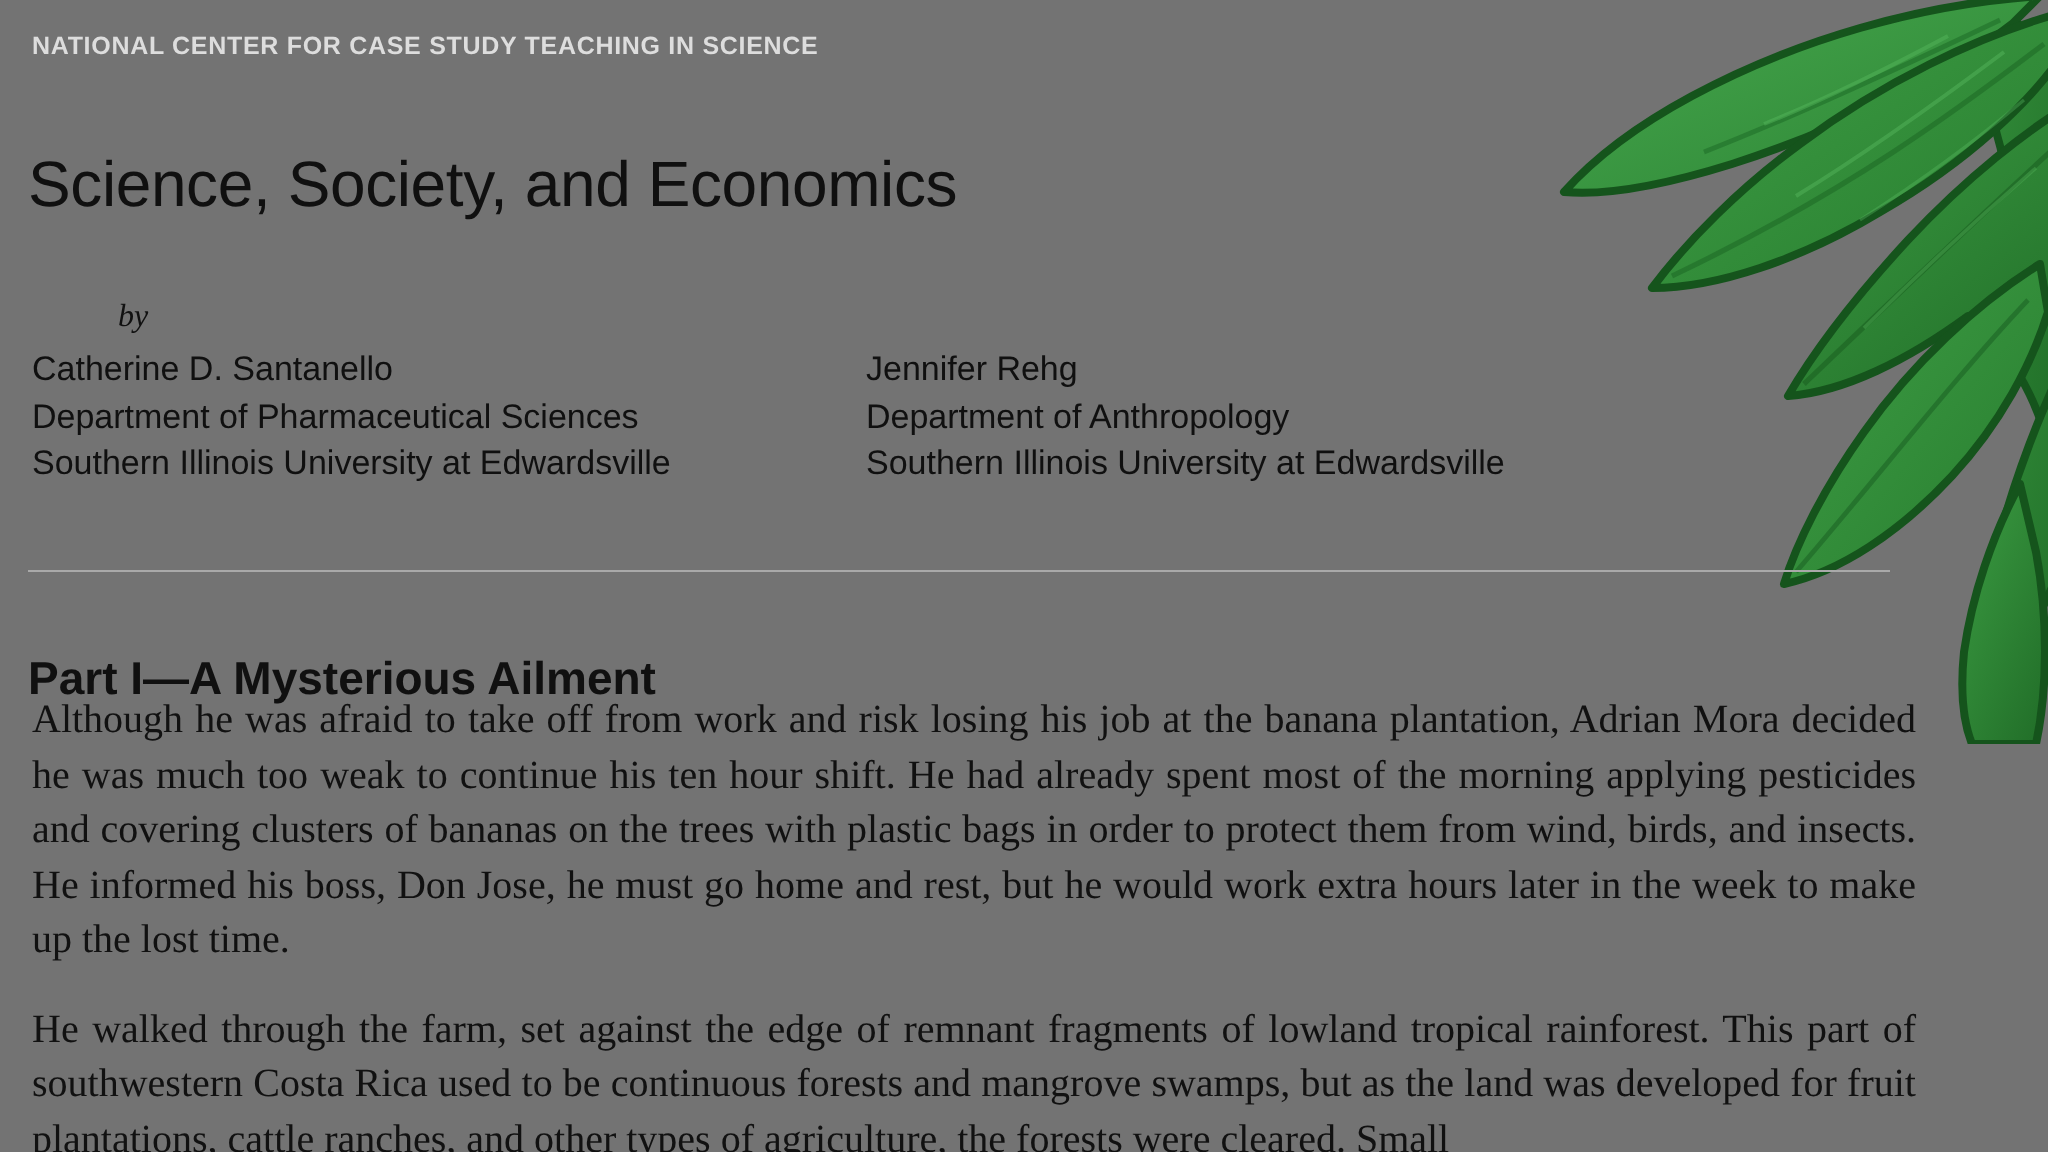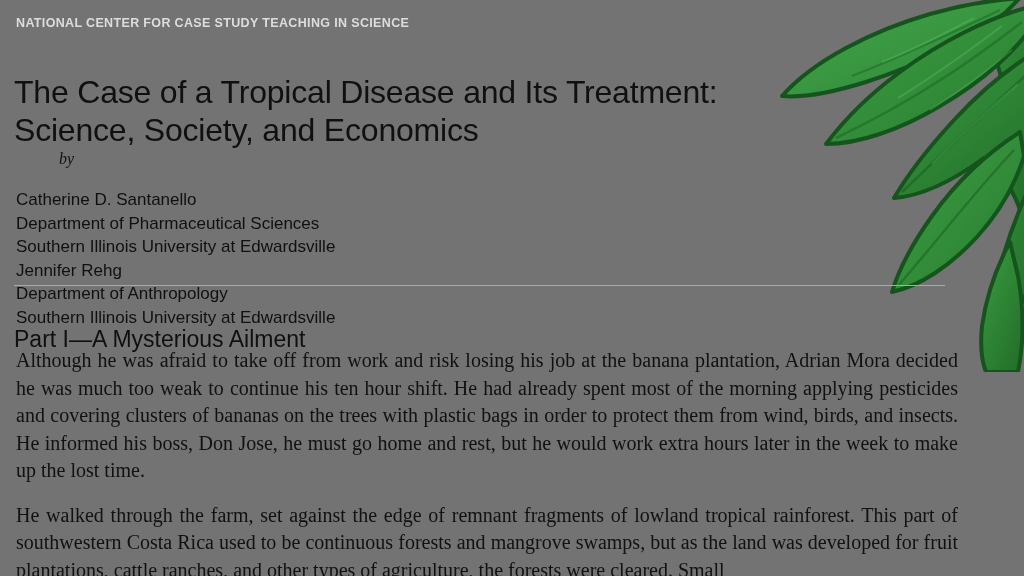--- a/index.html
+++ b/index.html
@@ -78,25 +78,26 @@
     font-style: italic;
     font-size: 16px;
     color: #111111;
     z-index: 3;
     margin-left: 43px;
   }
 
   .authors {
     position: absolute;
     left: 16px;
-    top: 188px;
+    top: 173px;
     width: 760px;
     z-index: 3;
     display: flex;
-    flex-direction: column;
+    flex-direction: row;
+    gap: 44px;
   }
   .author-col {
     font-family: "Liberation Sans Narrow", "Liberation Sans", sans-serif;
     font-stretch: condensed;
     font-size: 17px;
     line-height: 23.5px;
     color: #101010;
     white-space: nowrap;
   }
   .author-col.col1 { width: 373px; }
@@ -113,21 +114,21 @@
     z-index: 2;
   }
 
   
   .section-heading {
     position: absolute;
     left: 14px;
     top: 307px;
     font-family: "Liberation Sans Narrow", "Liberation Sans", sans-serif;
     font-stretch: condensed;
-    font-weight: 400;
+    font-weight: 700;
     font-size: 23px;
     color: #101010;
     z-index: 3;
     white-space: nowrap;
   }
 
   
   .body-copy {
     position: absolute;
     left: 16px;
@@ -215,21 +216,20 @@
       <g>
         <path d="M236 250 C222 276 212 306 208 334 C206 354 208 370 212 380
                  L244 380 C250 352 250 316 244 284 Z" fill="url(#lg3)" stroke="#15541c" stroke-width="4" stroke-linejoin="round"></path>
       </g>
     </svg>
   </div>
 
   <div class="series-header">National Center for Case Study Teaching in Science</div>
 
   <h1 class="doc-title">
-    <span class="tline">The Case of a Tropical Disease and Its Treatment:</span>
     <span class="tline">Science, Society, and Economics</span>
   </h1>
 
   <div class="byline-by">by</div>
 
   <div class="authors">
     <div class="author-col col1">
       <span class="aline">Catherine D. Santanello</span>
       <span class="aline">Department of Pharmaceutical Sciences</span>
       <span class="aline">Southern Illinois University at Edwardsville</span>

